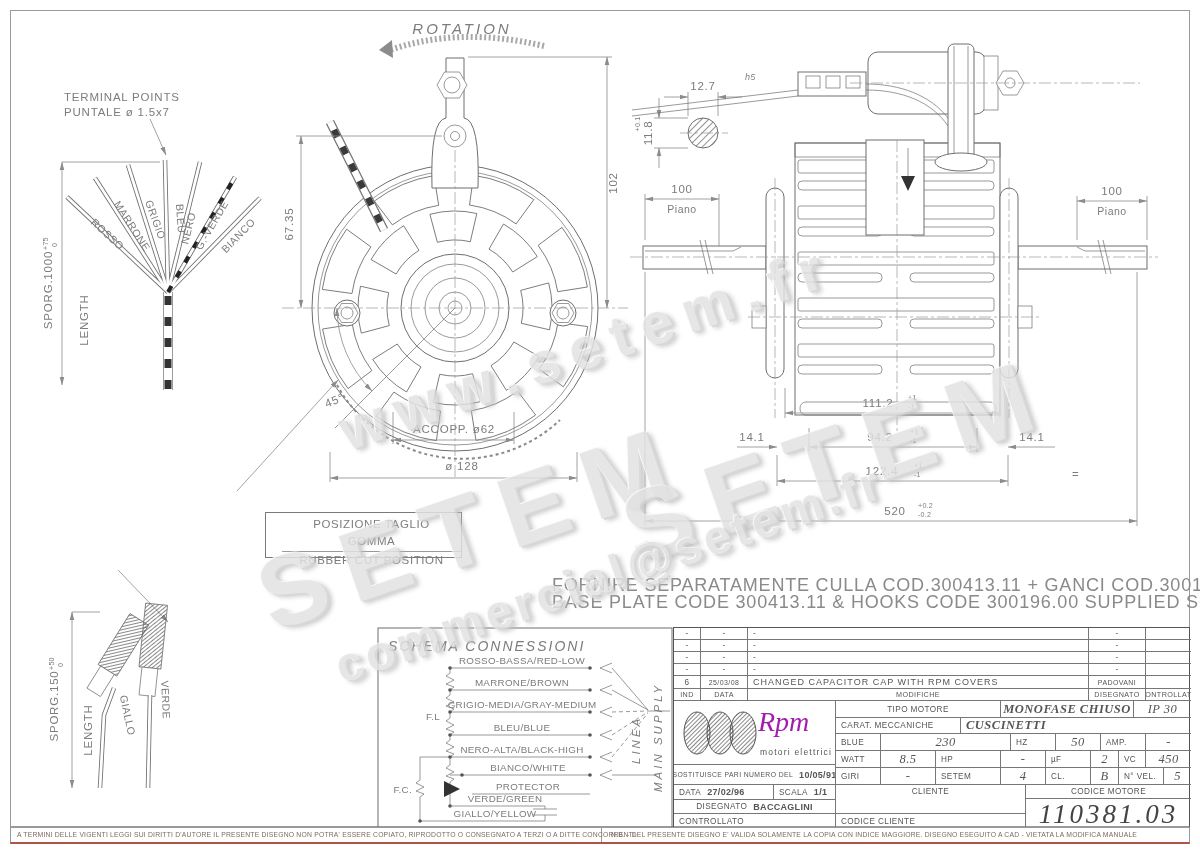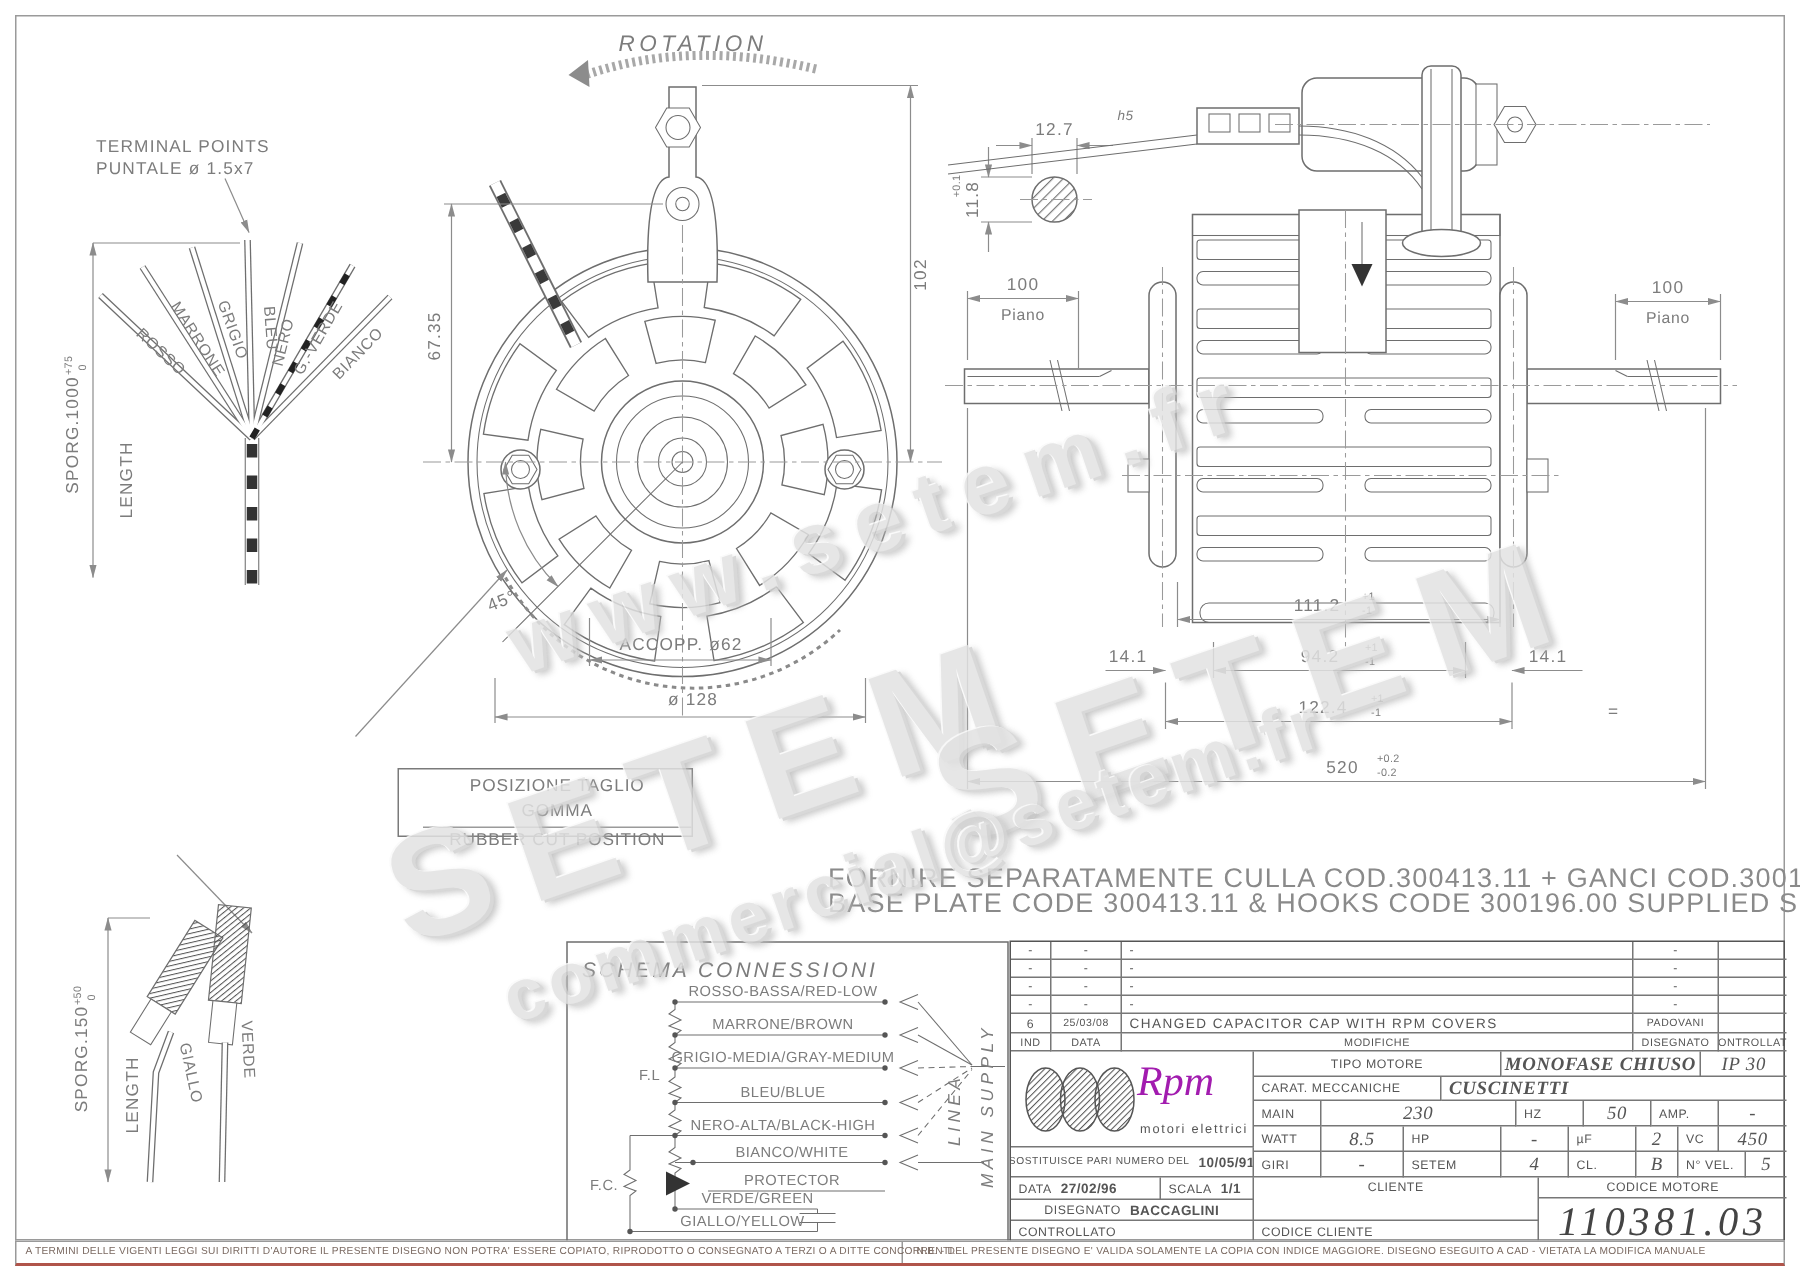--- a/index.html
+++ b/index.html
@@ -499,21 +499,21 @@
     <div class="logo-rpm">Rpm</div>
     <div class="logo-sub">motori elettrici</div>
 
     <div class="tc" style="left:162px;top:73px;width:165px;height:17px;">TIPO MOTORE</div>
     <div class="tc valb" style="left:327px;top:73px;width:133px;height:17px;font-family:Liberation Serif, serif;">MONOFASE CHIUSO</div>
     <div class="tc val nr" style="left:460px;top:73px;width:57px;height:17px;">IP 30</div>
 
     <div class="tc l" style="left:162px;top:90px;width:125px;height:16px;">CARAT. MECCANICHE</div>
     <div class="tc valb l nr" style="left:287px;top:90px;width:230px;height:16px;">CUSCINETTI</div>
 
-    <div class="tc l" style="left:162px;top:106px;width:45px;height:17px;">MAIN</div>
+    <div class="tc l" style="left:162px;top:106px;width:45px;height:17px;">BLUE</div>
     <div class="tc val" style="left:207px;top:106px;width:130px;height:17px;">230</div>
     <div class="tc l" style="left:337px;top:106px;width:45px;height:17px;">HZ</div>
     <div class="tc val" style="left:382px;top:106px;width:45px;height:17px;">50</div>
     <div class="tc l" style="left:427px;top:106px;width:45px;height:17px;">AMP.</div>
     <div class="tc val nr" style="left:472px;top:106px;width:45px;height:17px;">-</div>
 
     <div class="tc l" style="left:162px;top:123px;width:45px;height:17px;">WATT</div>
     <div class="tc val" style="left:207px;top:123px;width:55px;height:17px;">8.5</div>
     <div class="tc l" style="left:262px;top:123px;width:65px;height:17px;">HP</div>
     <div class="tc val" style="left:327px;top:123px;width:45px;height:17px;">-</div>

